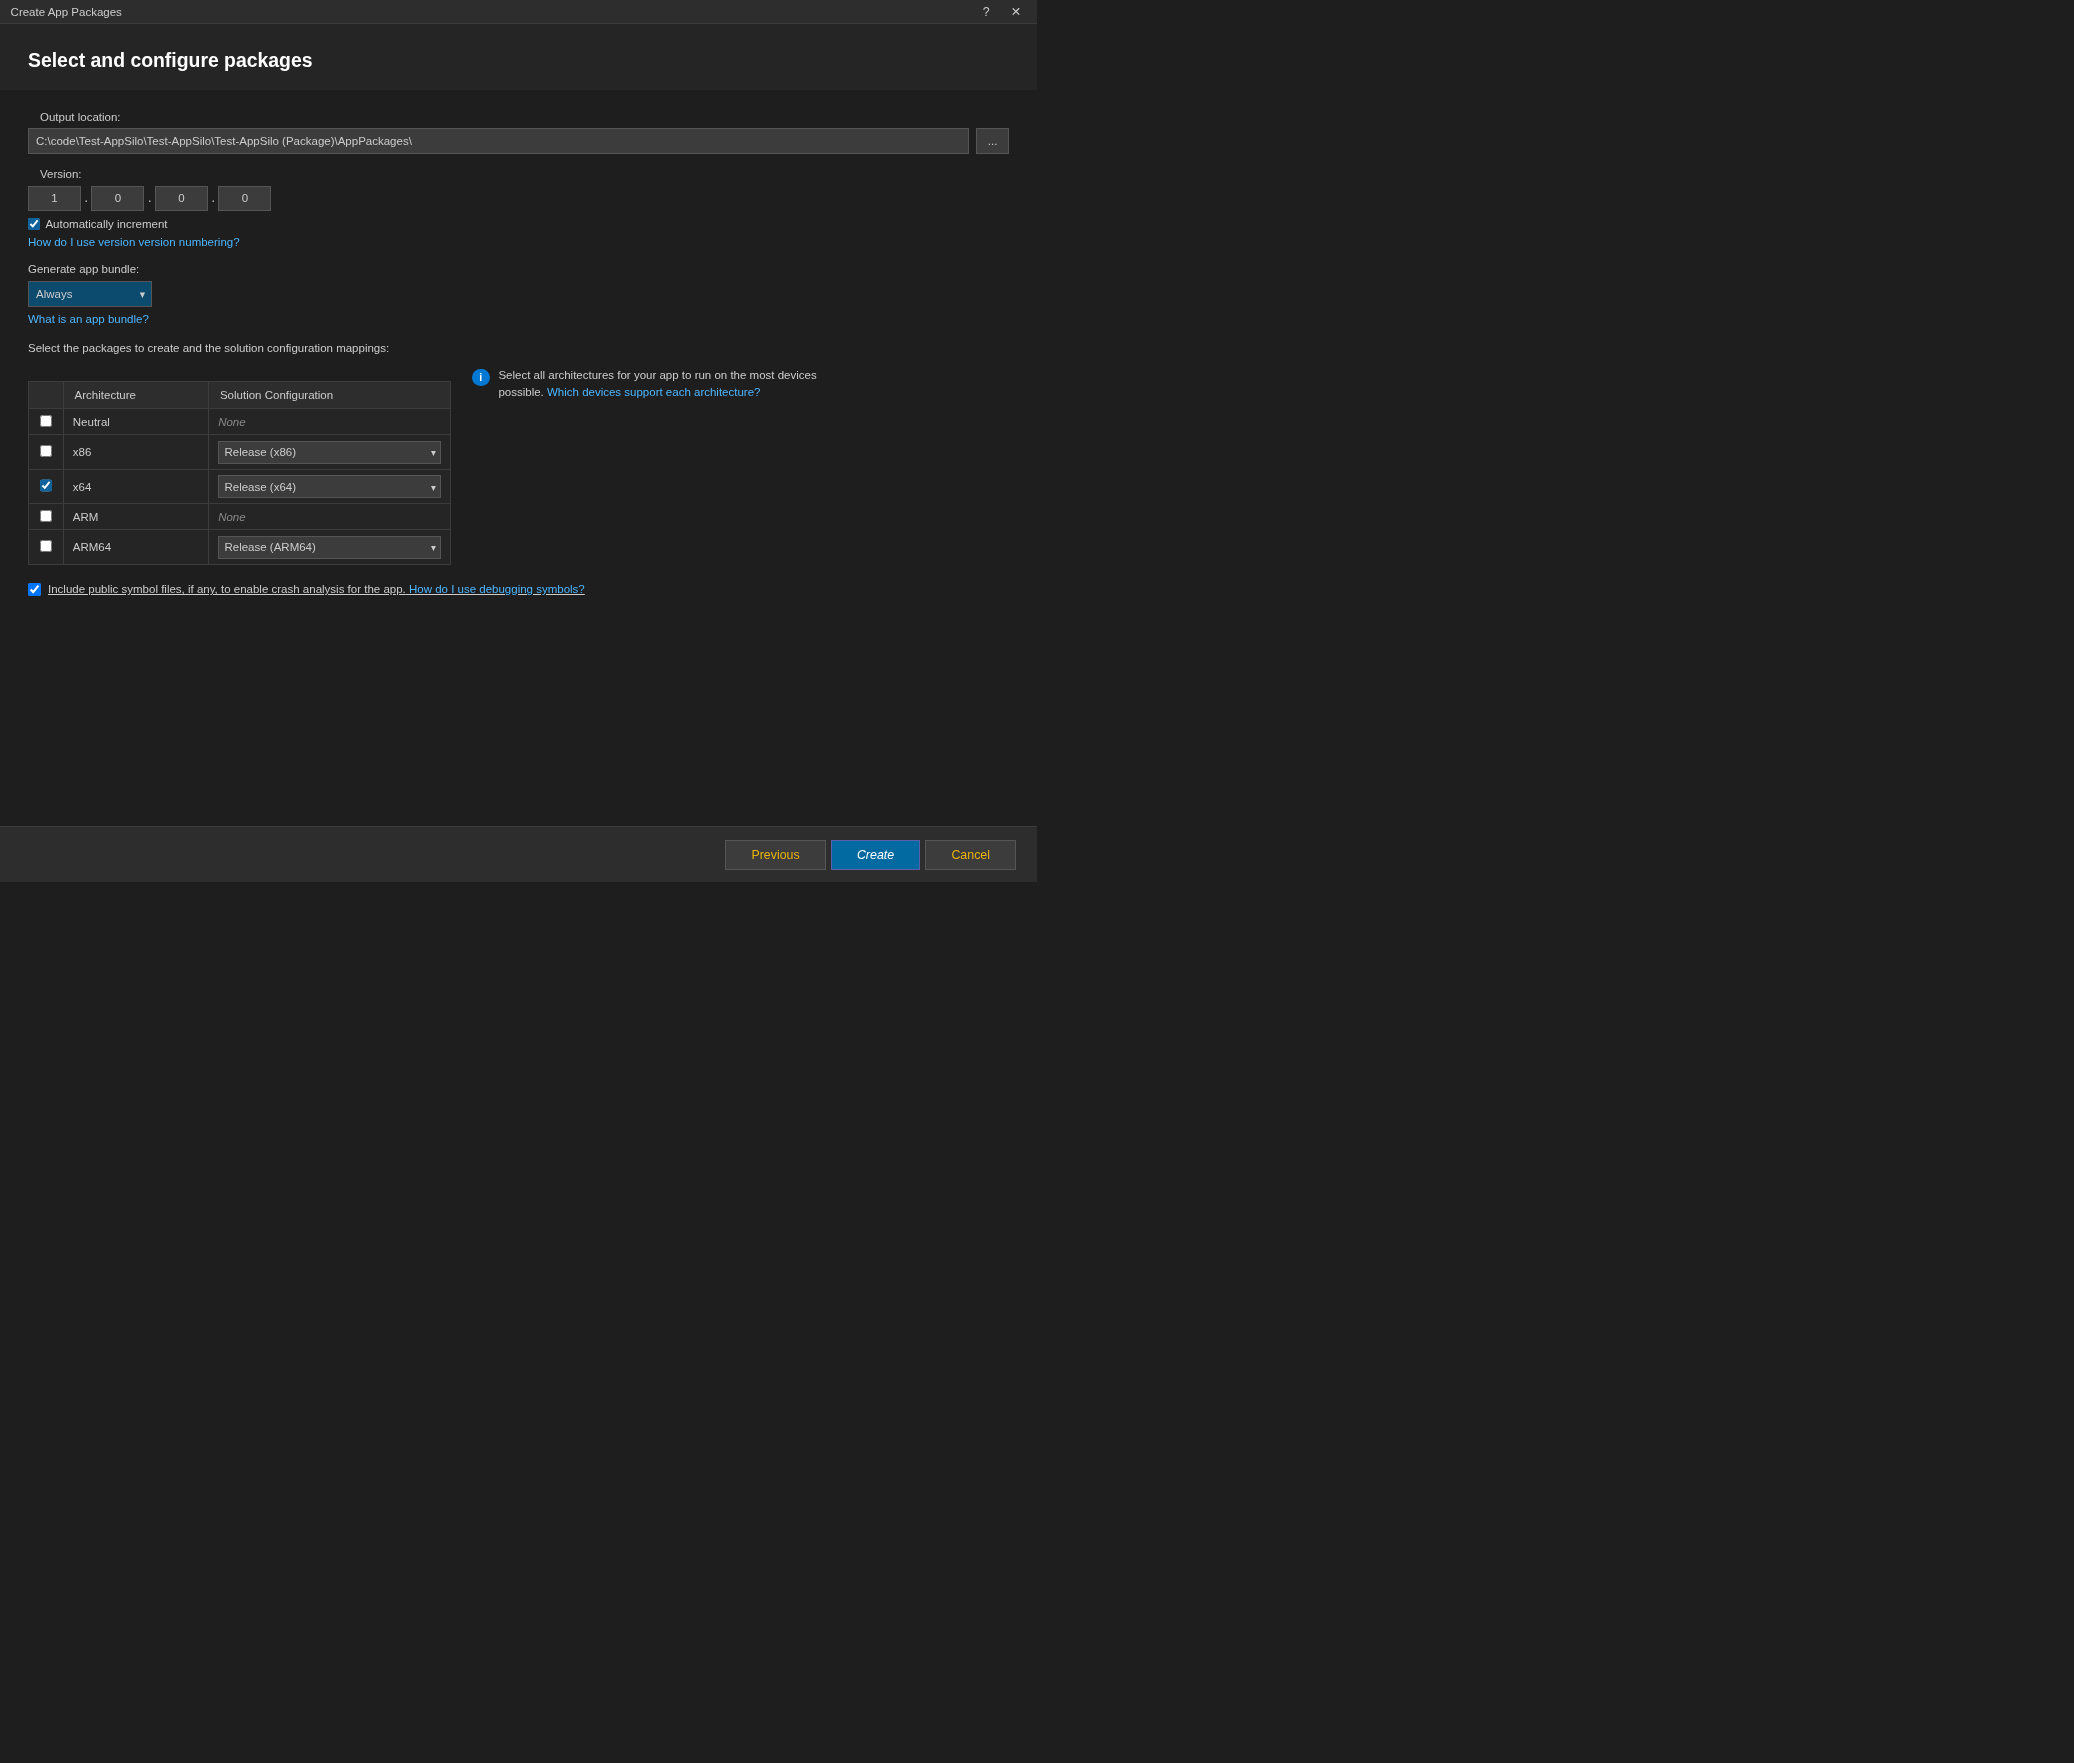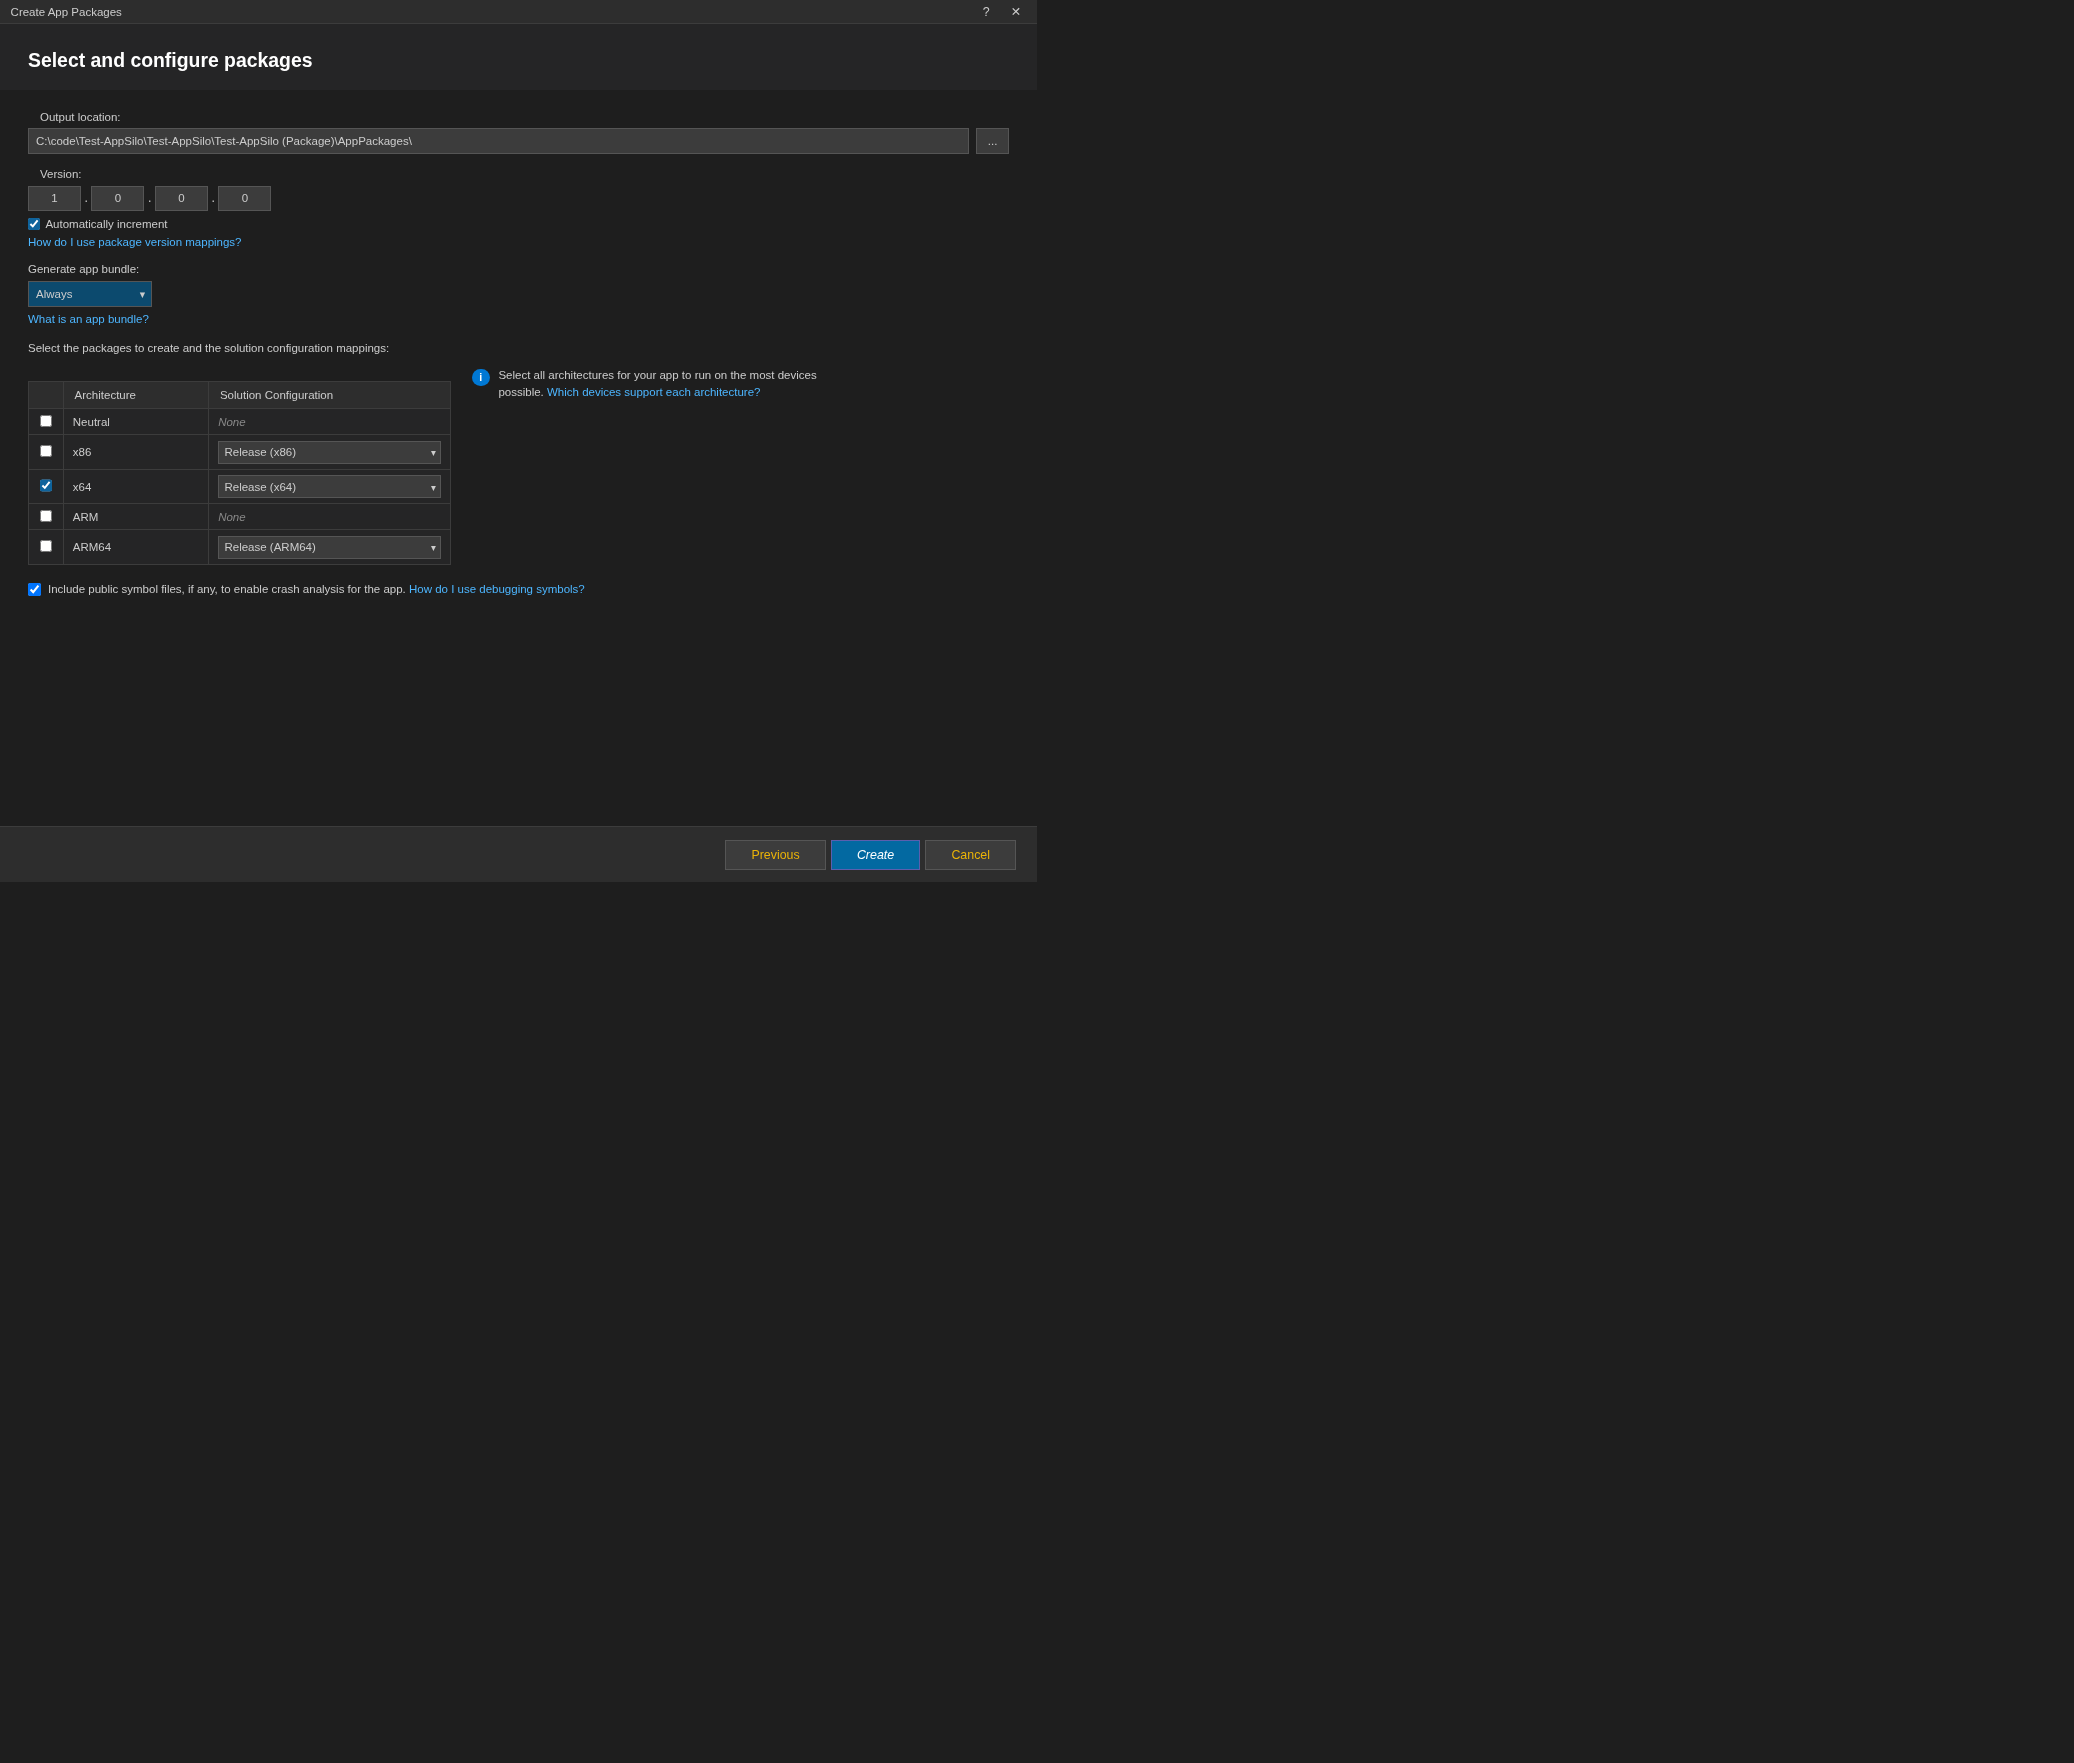--- a/index.html
+++ b/index.html
@@ -272,20 +272,21 @@
 
     .symbol-row {
       display: flex;
       align-items: center;
       gap: 7px;
       margin-top: 8.8px;
     }
     .symbol-text {
       font-size: 11.5px;
       color: #cccccc;
+      text-decoration: underline;
     }
 
     .dialog-footer {
       position: absolute;
       bottom: 0;
       right: 0;
       left: 0;
       background: #2d2d2d;
       border-top: 0.9px solid #3c3c3c;
       padding: 12.4px 21px;
@@ -339,21 +340,21 @@
       <input class="version-input" type="text" value="0" style="">
       <span class="version-dot">.</span>
       <input class="version-input" type="text" value="0" style="">
       <span class="version-dot">.</span>
       <input class="version-input" type="text" value="0" style="">
     </div>
     <div class="checkbox-row">
       <input type="checkbox" id="autoInc" checked="" style="">
       <label class="checkbox-label" for="autoInc">Automatically increment</label>
     </div>
-    <a class="link">How do I use package version mappings?</a>
+    <a class="link">How do I use version version numbering?</a>
   </div>
 
   <div class="section-gap"></div>
 
   <div class="bundle-section">
     <div class="bundle-label">Generate app bundle:</div>
     <div class="bundle-select-row">
       <div class="select-wrapper">
         <select class="bundle-select">
           <option>Always</option>

